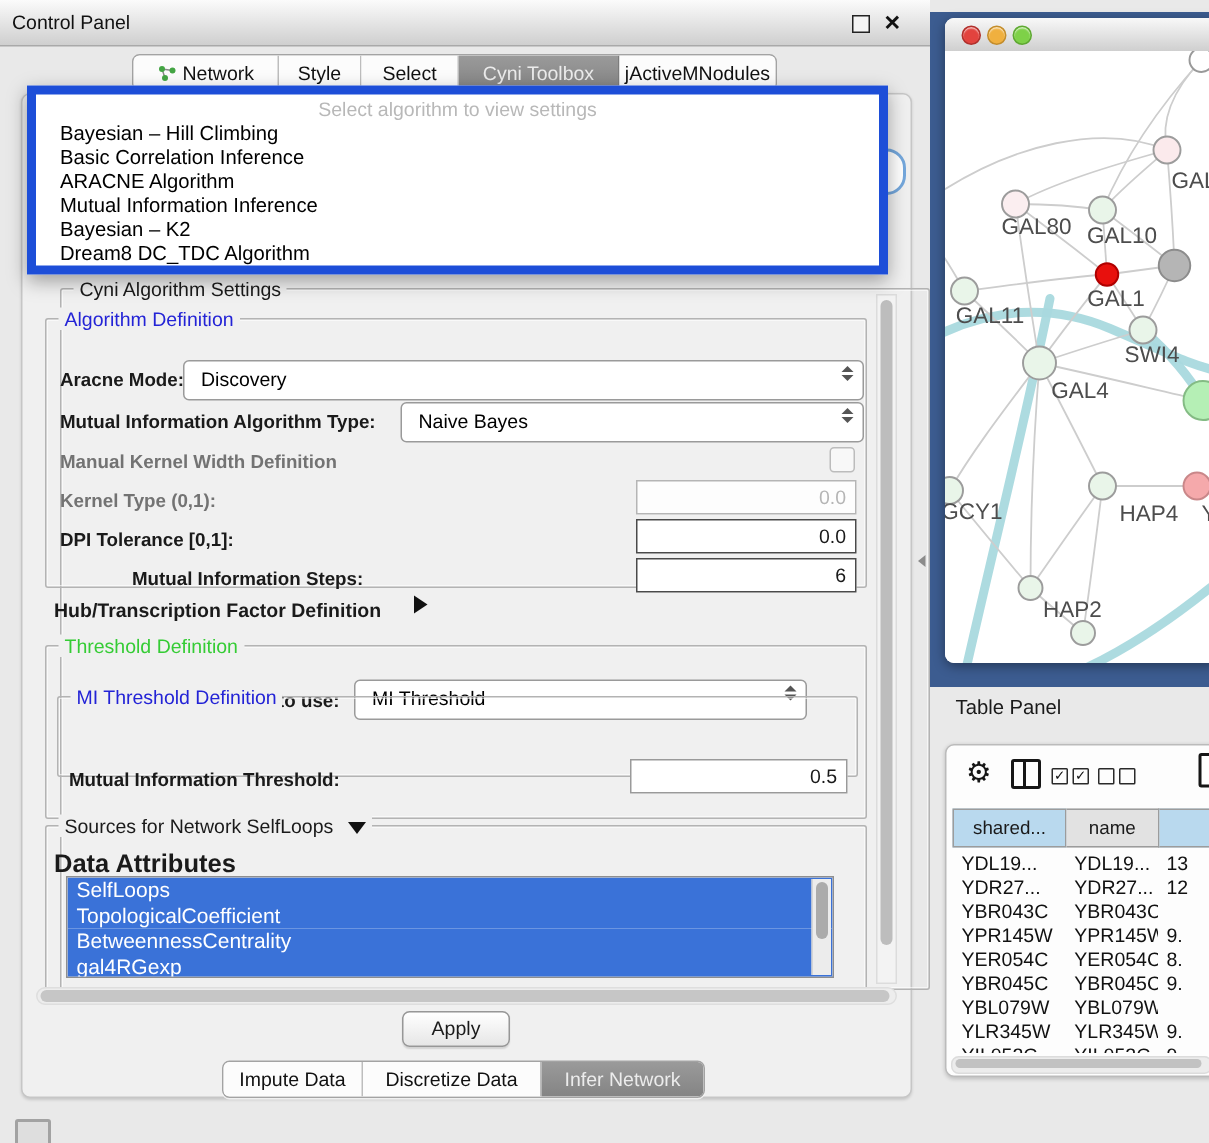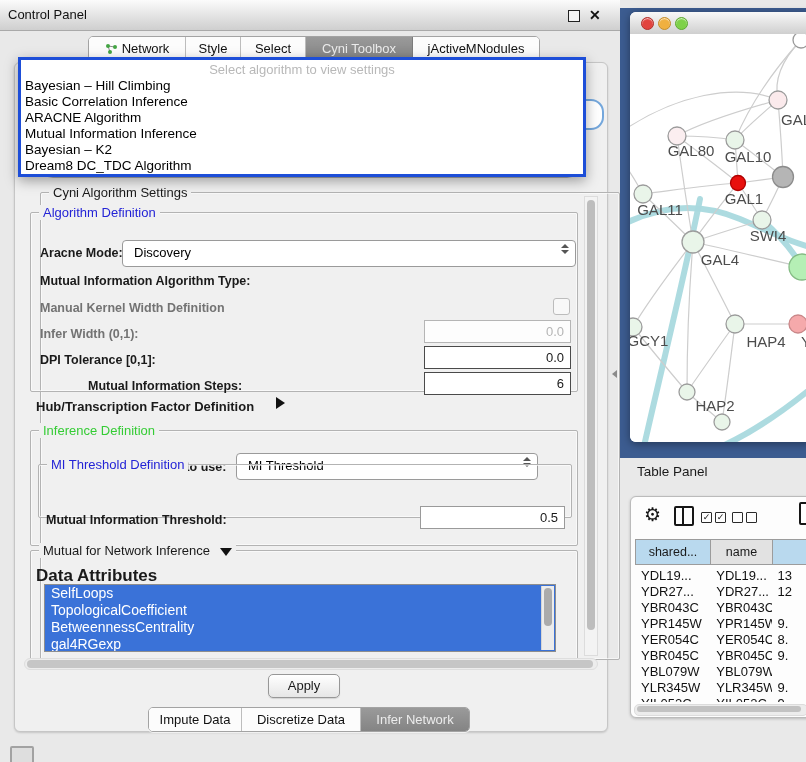--- a/index.html
+++ b/index.html
@@ -26,24 +26,24 @@
   .content-panel{left:14px;top:62px;width:592px;height:668px;background:#f0f0f0;
     border:1px solid #c6c6c6;border-radius:6px;box-shadow:0 1px 2px rgba(0,0,0,.15);}
 
   
   .bg-combo{left:40px;top:152px;width:540px;height:26px;background:#f6f6f6;border:1px solid #ababab;
     border-radius:13px;z-index:1;font-size:13px;line-height:24px;color:#b9b9b9;padding-left:16px;box-sizing:border-box;}
   .focus-frag{left:578px;top:99px;width:22px;height:27px;background:#fff;border:2px solid #74a7dc;
     border-radius:0 13px 13px 0;z-index:2;}
 
   
-  .dropdown{left:18px;top:57px;width:562px;height:114px;background:#fff;border:3px solid #1d4ed8;
+  .dropdown{left:18px;top:57px;width:562px;height:114px;background:#fff;border:6px solid #1d4ed8;
     z-index:10;box-shadow:0 4px 12px rgba(0,0,0,.35);}
   .dd-prompt{height:16px;padding-top:2px;text-align:center;font-size:13px;color:#b8b8b8;}
-  .dd-item{height:16px;line-height:16px;font-size:13.5px;padding-left:4px;color:#000;white-space:nowrap;}
+  .dd-item{height:16px;line-height:16px;font-size:13.5px;padding-left:16px;color:#000;white-space:nowrap;}
   .dd-item.bold{font-weight:normal;}
 
   
   .group{position:absolute;border:1px solid #b3b3b3;border-radius:2px;box-shadow:inset 0 0 0 1px rgba(255,255,255,.6);}
   .gtitle{position:absolute;top:-8px;left:8px;background:#f0f0f0;padding:0 4px;font-size:13px;line-height:15px;white-space:nowrap;}
   .gtitle.blue{color:#2323d6;}
   .gtitle.green{color:#35cc35;}
 
   .lbl{position:absolute;font-size:12.5px;font-weight:bold;color:#1a1a1a;white-space:nowrap;}
   .lbl.dis{color:#737373;}
@@ -146,21 +146,21 @@
     </div>
     <div class="seg" style="width:54px;">
       <span>Style</span>
     </div>
     <div class="seg" style="width:64px;">
       <span>Select</span>
     </div>
     <div class="seg sel" style="width:106px;">
       <span>Cyni Toolbox</span>
     </div>
-    <div class="seg" style="width:126px;text-align:right;">
+    <div class="seg" style="width:104px;text-align:right;">
       <span>jActiveMNodules</span>
     </div>
   </div>
 
   <div class="abs content-panel"></div>
 
   <div class="abs bg-combo">
     <span>gal-filtered sif default node</span>
   </div>
   <div class="abs focus-frag"></div>
@@ -188,65 +188,72 @@
   <span class="lbl" style="left:40px;top:246px;">Aracne Mode:</span>
   <div class="combo" style="left:122px;top:240px;width:452px;height:25px;">
     <span class="val">Discovery</span>
     <span class="arrows">
         <i class="up"></i>
         <i class="dn"></i>
       </span>
   </div>
 
   <span class="lbl" style="left:40px;top:274px;">Mutual Information Algorithm Type:</span>
+  <div class="combo" style="left:267px;top:268px;width:307px;height:25px;">
+    <span class="val">Naive Bayes</span>
+    <span class="arrows">
+        <i class="up"></i>
+        <i class="dn"></i>
+      </span>
+  </div>
 
   <span class="lbl dis" style="left:40px;top:301px;">Manual Kernel Width Definition</span>
   <span class="checkbox" style="left:553px;top:298px;"></span>
 
-  <span class="lbl dis" style="left:40px;top:327px;">Infer Width (0,1):</span>
+  <span class="lbl dis" style="left:40px;top:327px;">Kernel Type (0,1):</span>
   <div class="field dis" style="left:424px;top:320px;width:147px;height:23px;">
     <span>0.0</span>
   </div>
 
   <span class="lbl" style="left:40px;top:353px;">DPI Tolerance [0,1]:</span>
   <div class="field" style="left:424px;top:346px;width:147px;height:23px;">
     <span>0.0</span>
   </div>
 
   <span class="lbl" style="left:40px;top:379px;margin-left:48px;">Mutual Information Steps:</span>
   <div class="field" style="left:424px;top:372px;width:147px;height:23px;">
     <span>6</span>
   </div>
 
   <span class="lbl" style="left:36px;top:399px;font-size:13px;">Hub/Transcription Factor Definition</span>
   <span class="abs arrow-right" style="left:276px;top:397px;"></span>
 
   <div class="group" style="left:30px;top:430px;width:546px;height:114px;">
-    <span class="gtitle green">Inference Definition</span>
+    <span class="gtitle green">Threshold Definition</span>
   </div>
   <span class="lbl" style="left:84px;top:460px;">Which threshold to use:</span>
   <div class="combo" style="left:236px;top:453px;width:300px;height:25px;">
     <span class="val">MI Threshold</span>
     <span class="arrows">
         <i class="up"></i>
         <i class="dn"></i>
       </span>
   </div>
 
   <div class="group" style="left:38px;top:464px;width:532px;height:52px;">
     <span class="gtitle blue">MI Threshold Definition</span>
   </div>
   <span class="lbl" style="left:46px;top:513px;">Mutual Information Threshold:</span>
   <div class="field soft" style="left:420px;top:506px;width:145px;height:23px;">
     <span>0.5</span>
   </div>
 
   <div class="group" style="left:30px;top:550px;width:546px;height:108px;">
     <span class="gtitle">
-      <span>Mutual for Network Inference</span>
+      <span>Sources for Network SelfLoops</span>
       <span class="arrow-down" style="margin-left:6px;"></span>
     </span>
   </div>
   <span class="lbl" style="left:36px;top:566px;font-size:17px;">Data Attributes</span>
   <div class="attr-listbox">
     <div>
         <div class="attr-item">SelfLoops</div>
         <div class="attr-item">TopologicalCoefficient</div>
         <div class="attr-item">BetweennessCentrality</div>
         <div class="attr-item">gal4RGexp</div>

